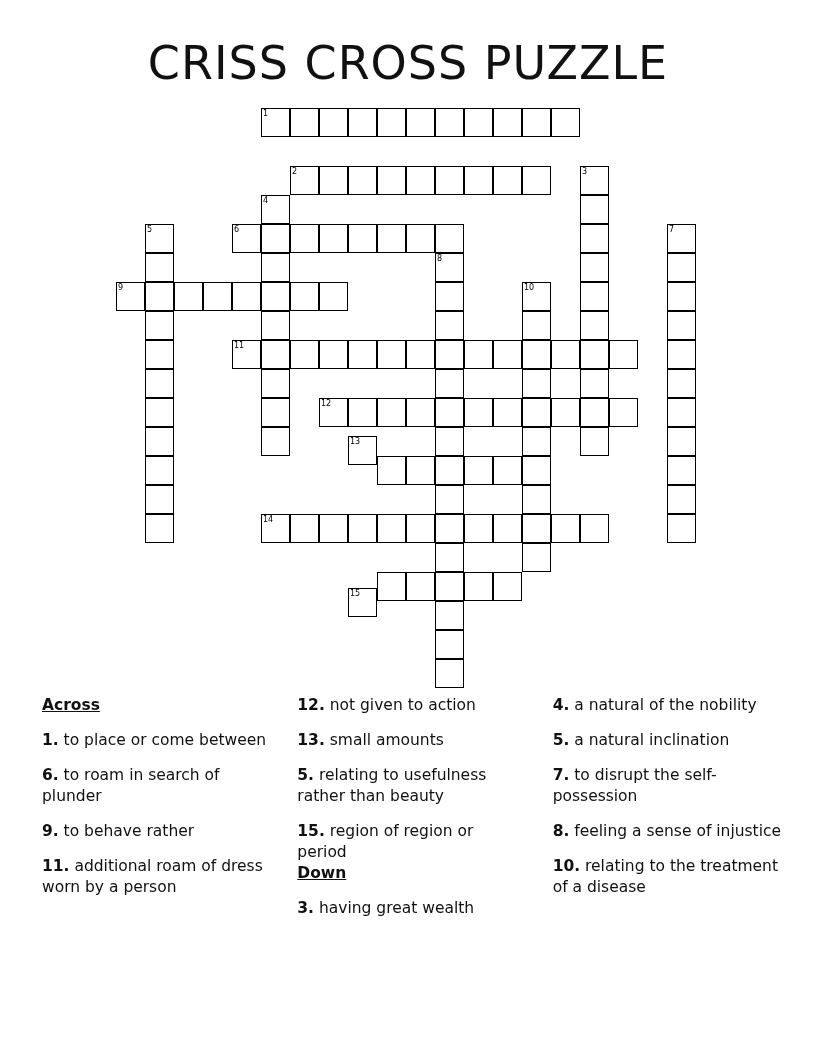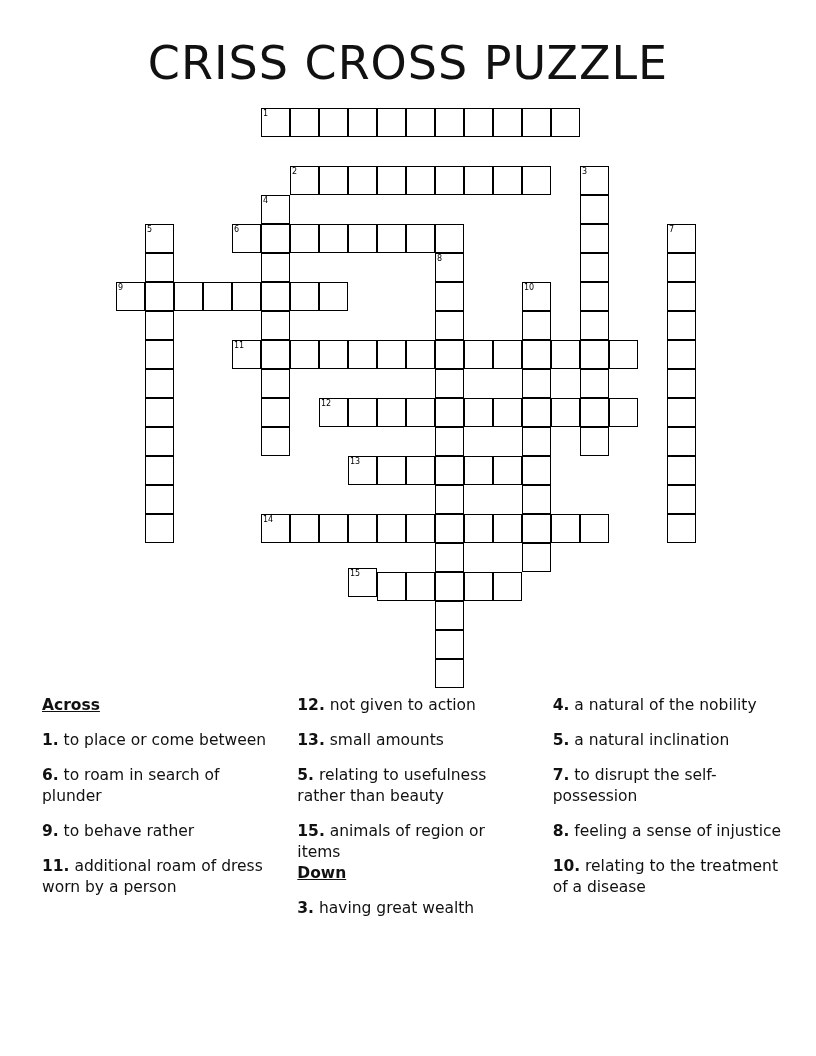--- a/index.html
+++ b/index.html
@@ -211,58 +211,58 @@
     <div class="cell" style="left: 319px; top: 290px;">
       <span class="num">12</span>
     </div>
     <div class="cell" style="left: 348px; top: 290px;"></div>
     <div class="cell" style="left: 377px; top: 290px;"></div>
     <div class="cell" style="left: 406px; top: 290px;"></div>
     <div class="cell" style="left: 464px; top: 290px;"></div>
     <div class="cell" style="left: 493px; top: 290px;"></div>
     <div class="cell" style="left: 551px; top: 290px;"></div>
     <div class="cell" style="left: 609px; top: 290px;"></div>
-    <div class="cell" style="left: 348px; top: 348px;">
+    <div class="cell" style="left: 348px; top: 328px;">
       <span class="num">13</span>
     </div>
     <div class="cell" style="left: 377px; top: 348px;"></div>
     <div class="cell" style="left: 406px; top: 348px;"></div>
     <div class="cell" style="left: 464px; top: 348px;"></div>
     <div class="cell" style="left: 493px; top: 348px;"></div>
     <div class="cell" style="left: 261px; top: 406px;">
       <span class="num">14</span>
     </div>
     <div class="cell" style="left: 290px; top: 406px;"></div>
     <div class="cell" style="left: 319px; top: 406px;"></div>
     <div class="cell" style="left: 348px; top: 406px;"></div>
     <div class="cell" style="left: 377px; top: 406px;"></div>
     <div class="cell" style="left: 406px; top: 406px;"></div>
     <div class="cell" style="left: 464px; top: 406px;"></div>
     <div class="cell" style="left: 493px; top: 406px;"></div>
     <div class="cell" style="left: 551px; top: 406px;"></div>
     <div class="cell" style="left: 580px; top: 406px;"></div>
-    <div class="cell" style="left: 348px; top: 460px;">
+    <div class="cell" style="left: 348px; top: 480px;">
       <span class="num">15</span>
     </div>
     <div class="cell" style="left: 377px; top: 464px;"></div>
     <div class="cell" style="left: 406px; top: 464px;"></div>
     <div class="cell" style="left: 464px; top: 464px;"></div>
     <div class="cell" style="left: 493px; top: 464px;"></div>
   </div>
 
 <div id="clues">
     <span class="clue-heading">Across</span>
     <span class="clue"><b>1.</b><span> to place or come between</span></span>
     <span class="clue"><b>6.</b><span> to roam in search of plunder</span></span>
     <span class="clue"><b>9.</b><span> to behave rather</span></span>
     <span class="clue"><b>11.</b><span> additional roam of dress worn by a person</span></span>
     <span class="clue"><b>12.</b><span> not given to action</span></span>
     <span class="clue"><b>13.</b><span> small amounts</span></span>
     <span class="clue"><b>5.</b><span> relating to usefulness rather than beauty</span></span>
-    <span class="clue"><b>15.</b><span> animals of region or items</span></span>
+    <span class="clue"><b>15.</b><span> region of region or period</span></span>
     <span class="clue-heading">Down</span>
     <span class="clue"><b>3.</b><span> having great wealth</span></span>
     <span class="clue"><b>4.</b><span> a natural of the nobility</span></span>
     <span class="clue"><b>5.</b><span> a natural inclination</span></span>
     <span class="clue"><b>7.</b><span> to disrupt the self-possession</span></span>
     <span class="clue"><b>8.</b><span> feeling a sense of injustice</span></span>
     <span class="clue"><b>10.</b><span> relating to the treatment of a disease</span></span>
   </div>
 
 </body></html>

